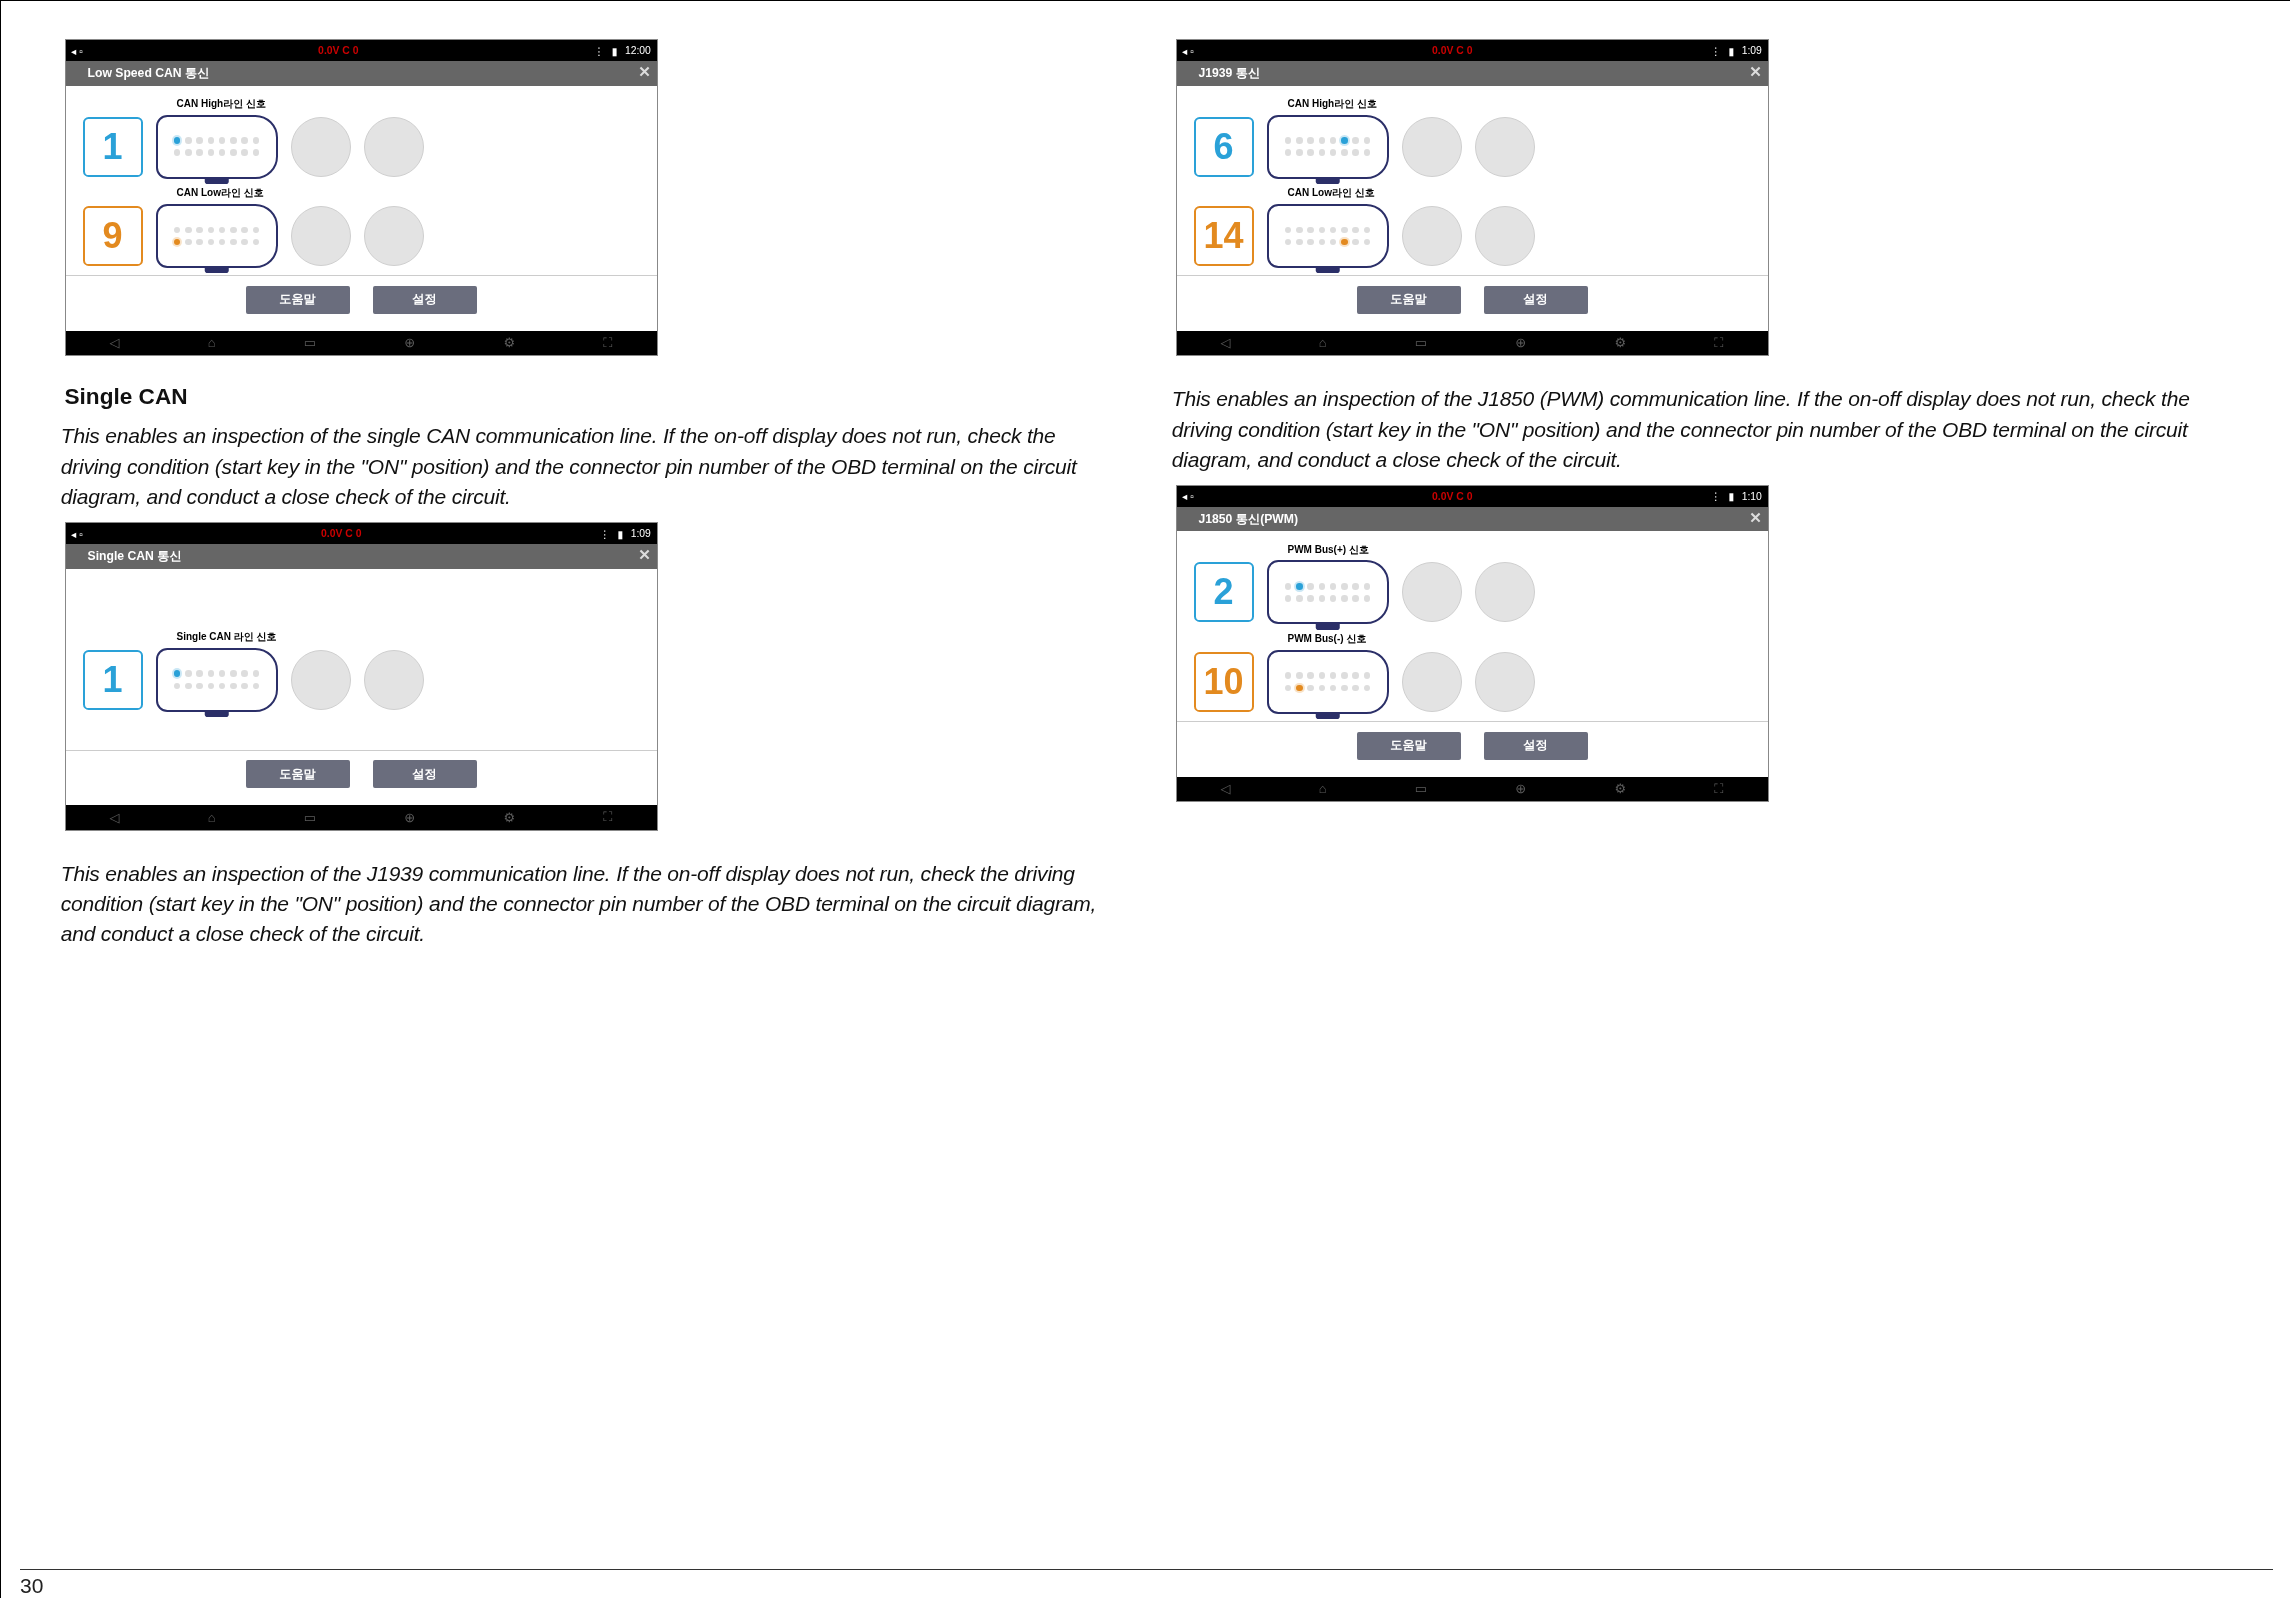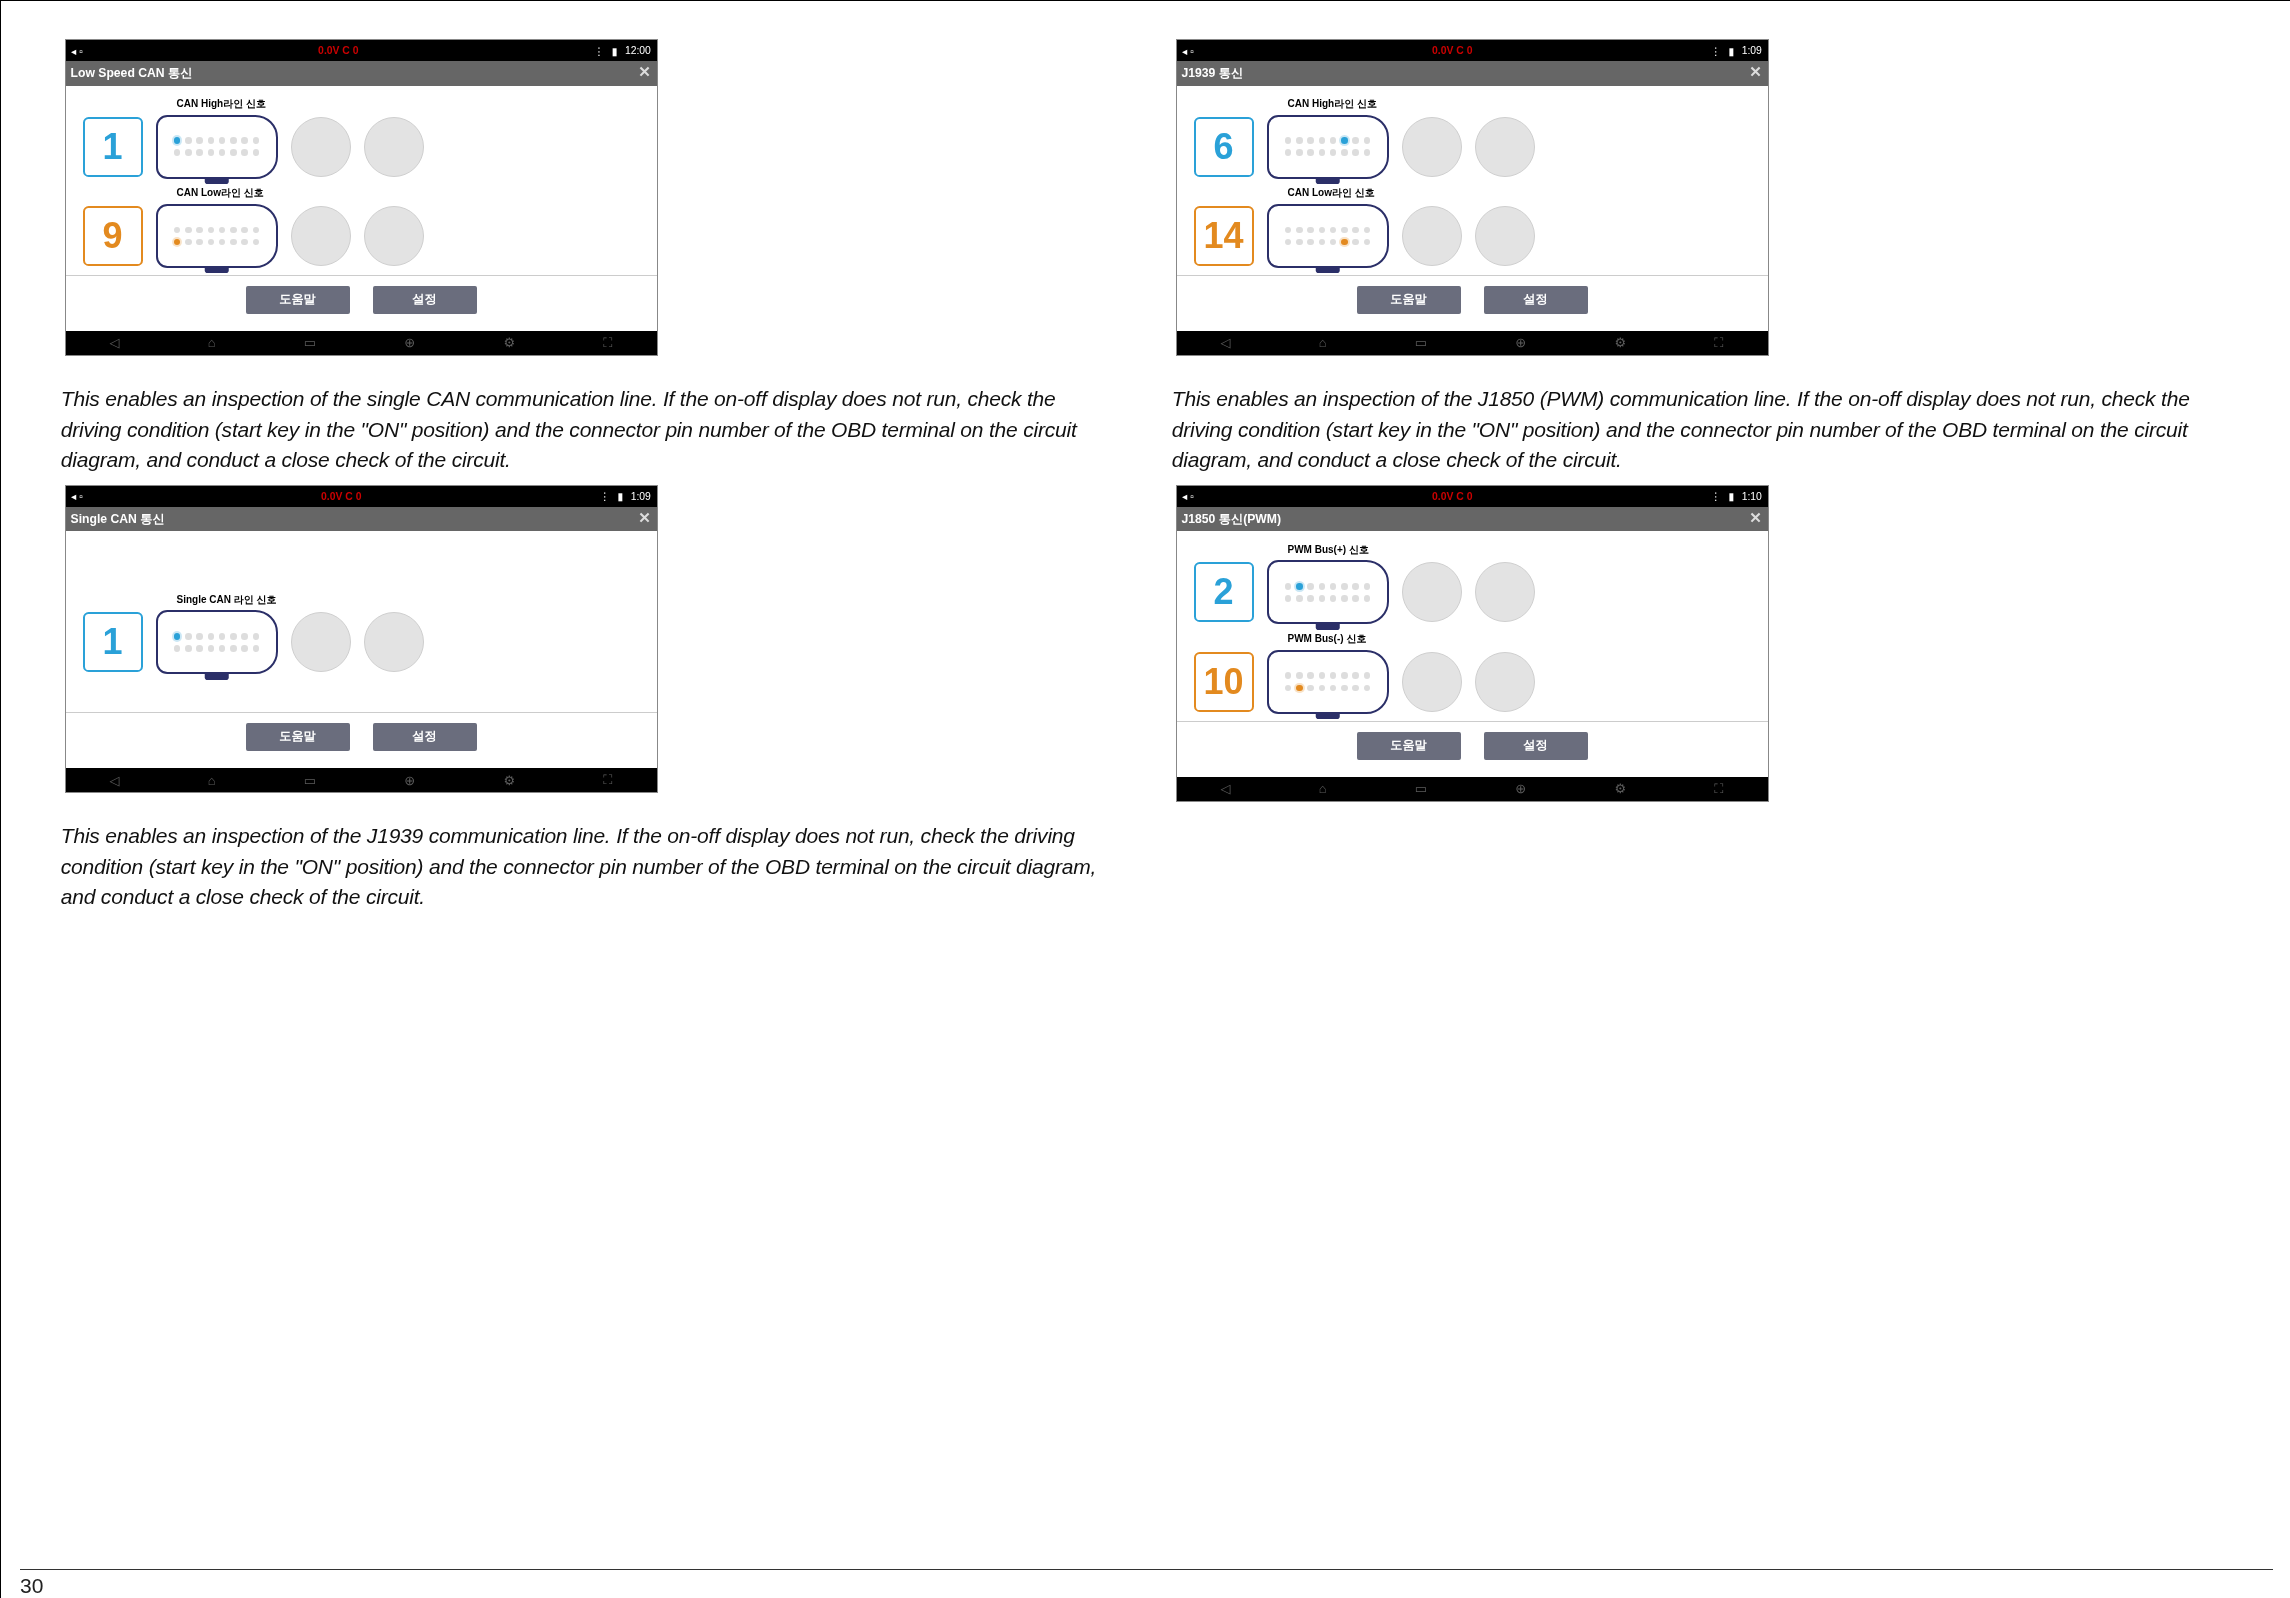--- a/index.html
+++ b/index.html
@@ -53,21 +53,21 @@
   .statusbar .st-left, .statusbar .st-right { display:flex; gap:7.5px; align-items:center; }
 
   .titlebar {
     height: 24.5px;
     background: #666;
     color: #fff;
     font-size: 12.2px;
     font-weight: bold;
     display: flex;
     align-items: center;
-    padding-left: 5px;
+    padding-left: 22px;
     position: relative;
   }
   .titlebar .close {
     position: absolute; right: 5.6px; top: 1.9px;
     font-size: 15px; color: #ddd;
   }
   .screen {
     background: #fff;
     padding: 11.3px 17px 7.5px 17px;
   }
@@ -262,20 +262,21 @@
           <span>⌂</span>
           <span>▭</span>
           <span>⊕</span>
           <span>⚙</span>
           <span>⛶</span>
         </div>
       </div>
     </div>
 
     <div class="section">
+      <div class="heading">Single CAN</div>
       <div class="bodytext">This enables an inspection of the single CAN communication line. If the on-off display does not run, check the driving condition (start key in the "ON" position) and the connector pin number of the OBD terminal on the circuit diagram, and conduct a close check of the circuit.</div>
       <div class="tablet" style="margin-top:9.4px">
         <div class="statusbar">
           <span class="st-left">
               <span>◂ ▫</span>
             </span>
           <span class="voltage">0.0V C 0</span>
           <span class="st-right">
               <span>⋮</span>
               <span>▮</span>

